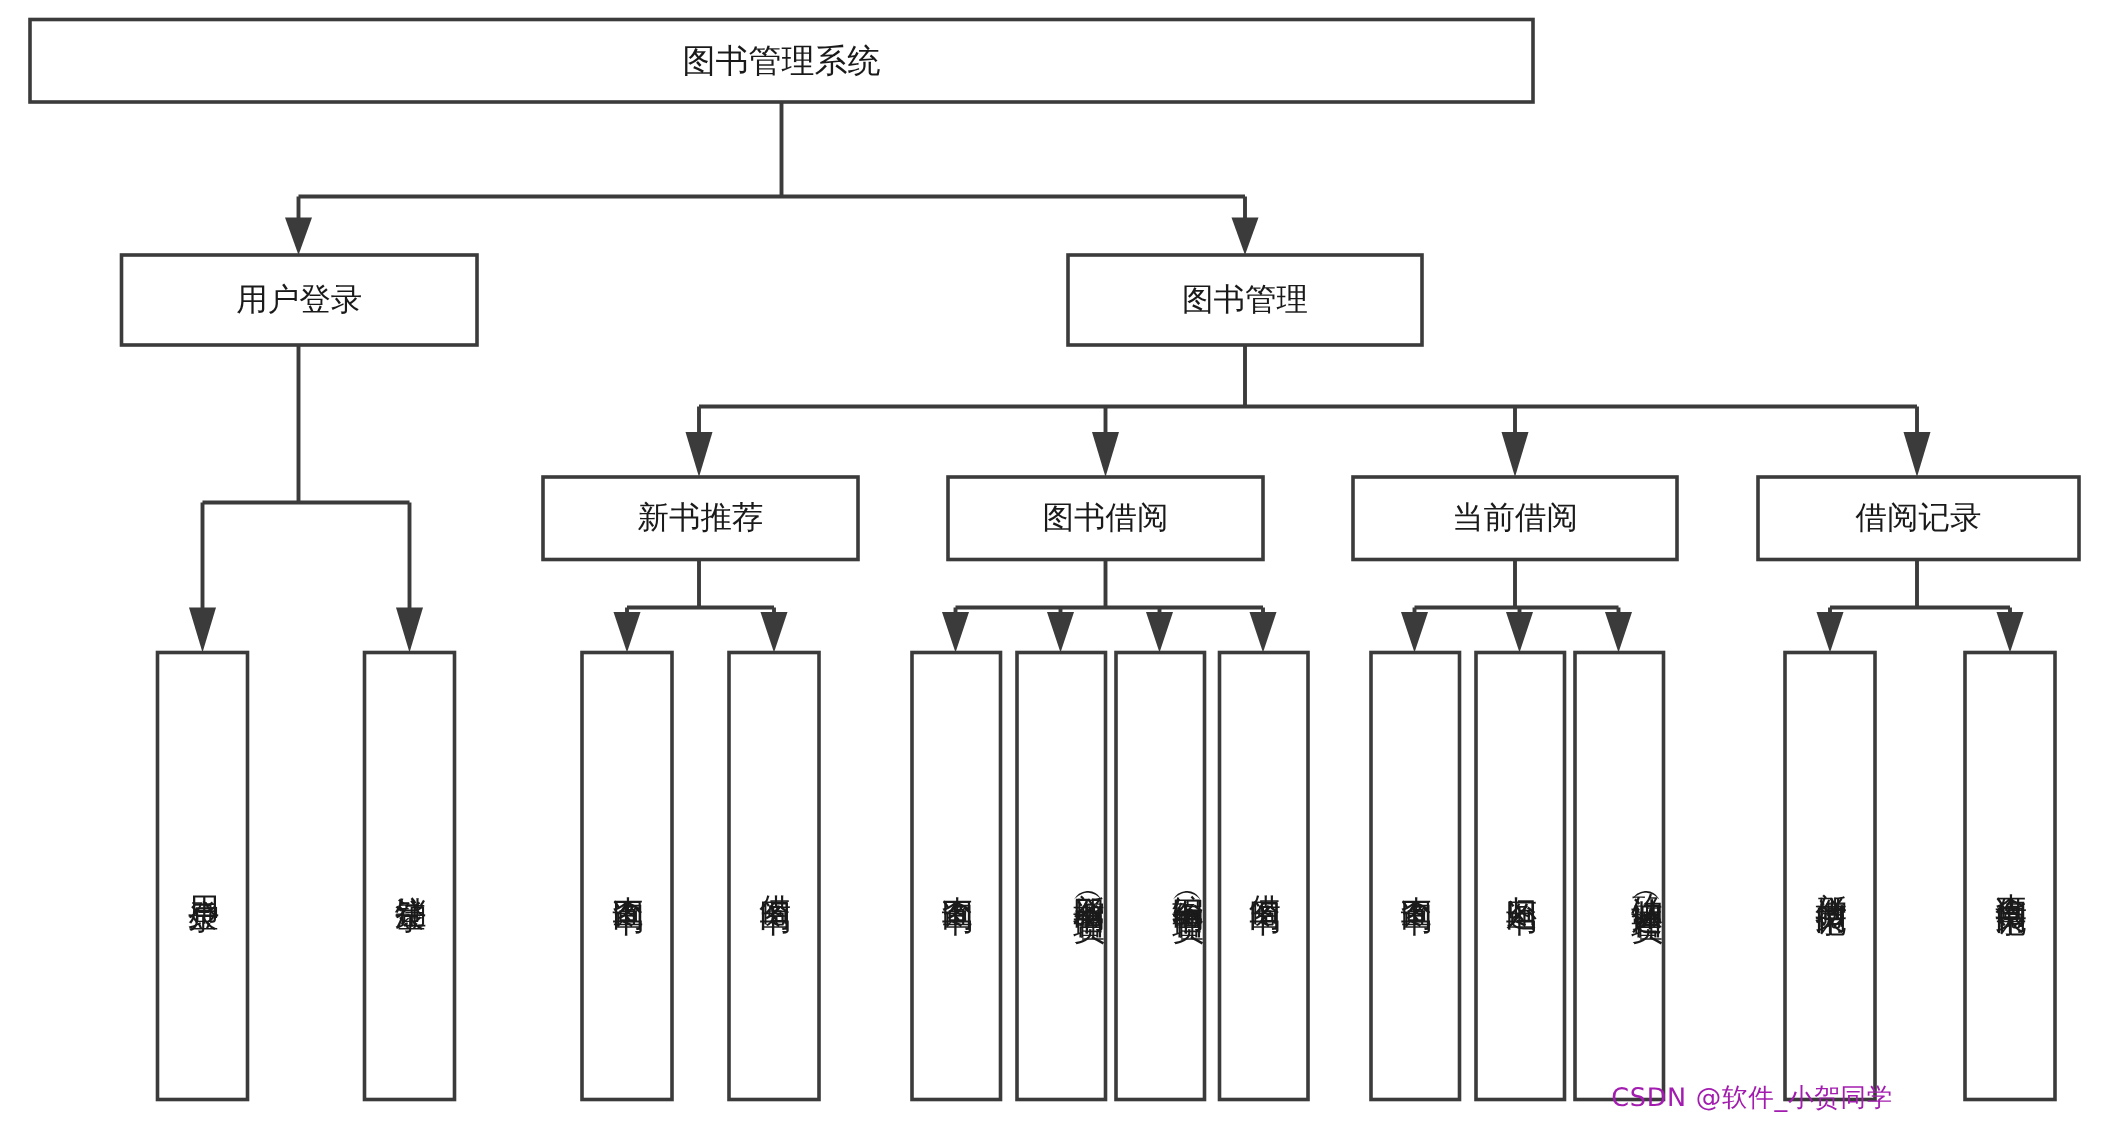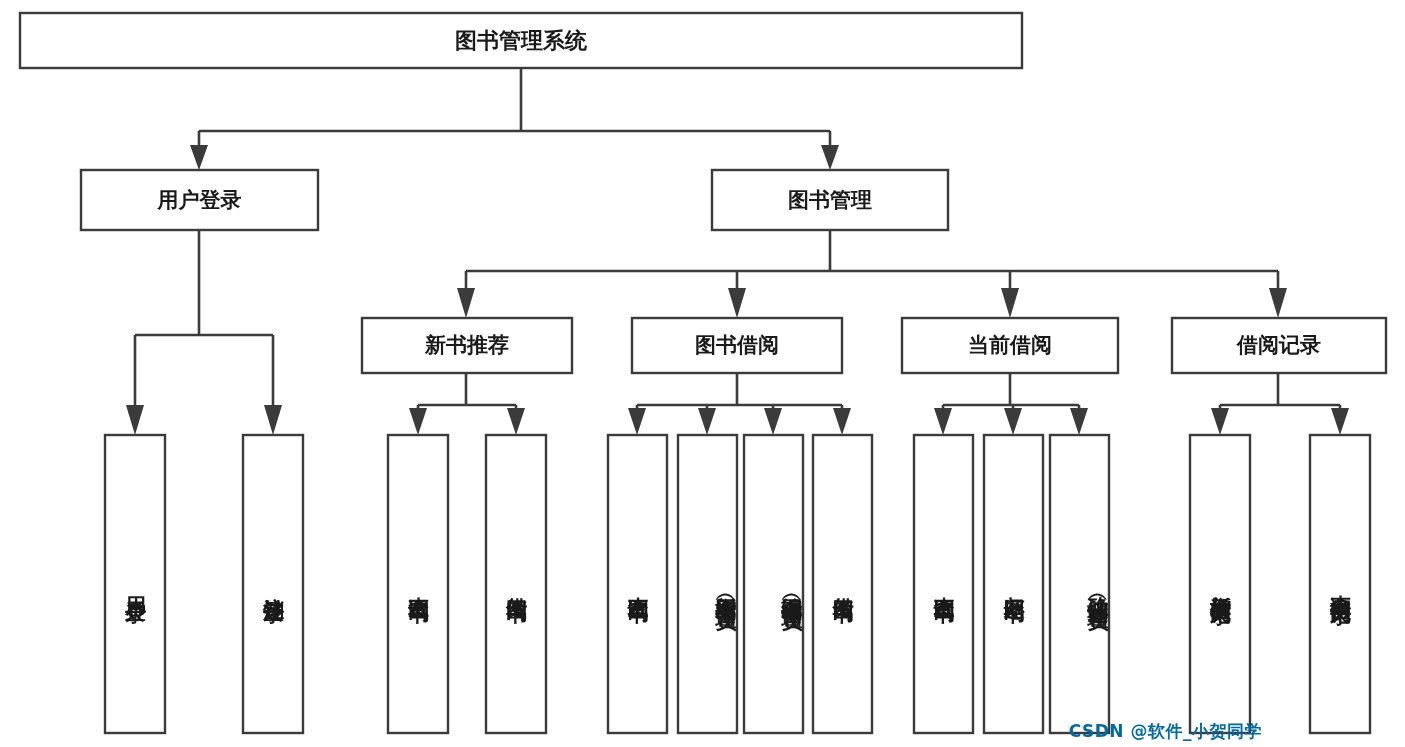--- a/index.html
+++ b/index.html
@@ -11,21 +11,20 @@
     width: 1405px;
     height: 747px;
     font-family: "DejaVu Sans", "Liberation Sans", sans-serif;
     overflow: hidden;
     position: relative;
   }
   #diagram-root {
     position: relative;
     width: 1270px;
     height: 747px;
-    font-weight: bold;
   }
   svg.diagram-svg {
     position: absolute;
     top: 0;
     left: 0;
     width: 1405px;
     height: 747px;
   }
   .node-box {
     fill: #ffffff;
@@ -73,21 +72,21 @@
     pointer-events: none;
   }
   .vlabel.center-v {
     align-items: center;
   }
   .watermark {
     position: absolute;
     right: 8px;
     bottom: 4px;
     font-size: 17px;
-    color: #0369a1;
+    color: #a21caf;
     font-family: "DejaVu Sans", "Liberation Sans", sans-serif;
     white-space: nowrap;
     letter-spacing: 0.5px;
     margin-top: 30px;
   }
 </style>
 </head>
 <body>
 
 <div id="diagram-root">

